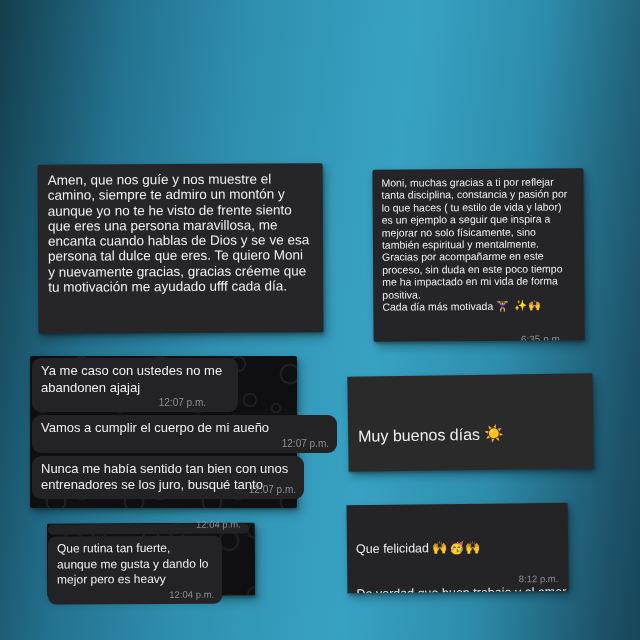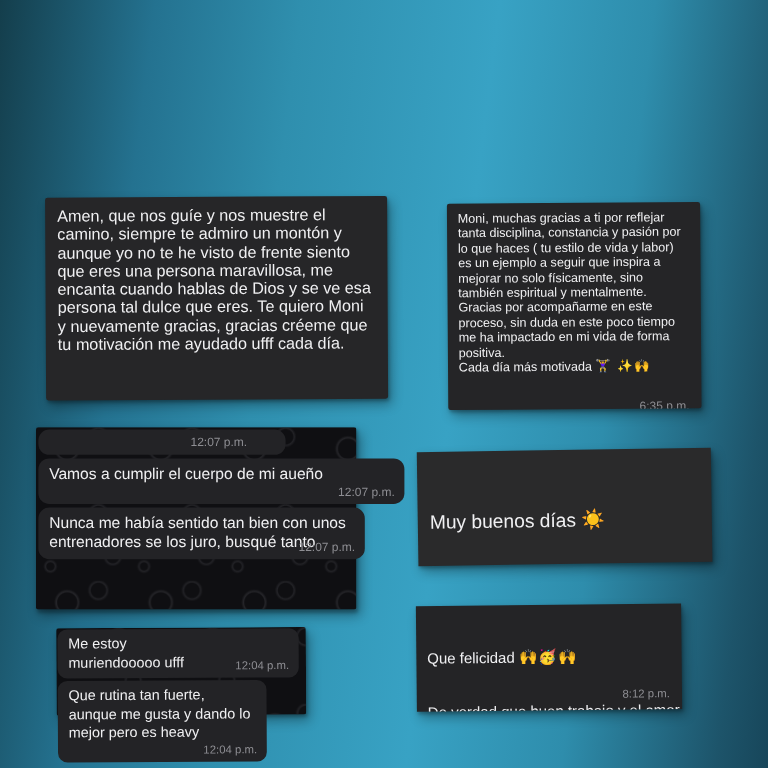--- a/index.html
+++ b/index.html
@@ -12,21 +12,21 @@
     position:absolute;color:#f0f0f2;background:#262628;
     box-shadow:3px 5px 10px rgba(0,0,0,.32),1px 2px 3px rgba(0,0,0,.28);
     overflow:hidden;box-sizing:border-box;
   }
   
   #block-tl{left:38px;top:164px;width:285px;height:169px;padding:8px 10px;
     font-size:13.5px;line-height:15.3px;transform:rotate(-.3deg);border-radius:2px;}
   
   #block-tr{left:373px;top:169px;width:211px;height:172px;padding:7px 9px;
     font-size:10.5px;line-height:12.4px;transform:rotate(-.4deg);border-radius:2px;background:#252527;}
-  #block-tr .time{position:absolute;right:10px;bottom:-4px;}
+  #block-tr .time{position:absolute;right:22px;bottom:-4px;}
   
   .wallpaper{
     position:absolute;background-color:#0f0f12;border-radius:2px;box-sizing:border-box;
     background-image:
       radial-gradient(circle 11px at 26px 18px, transparent 8px, #26262a 9px, transparent 11px),
       radial-gradient(circle 8px at 64px 44px, transparent 5px, #232327 6px, transparent 8px),
       radial-gradient(circle 6px at 12px 52px, transparent 3px, #232327 4px, transparent 6px),
       radial-gradient(circle 9px at 52px 8px, transparent 6px, #232327 7px, transparent 9px);
     background-size:78px 64px;
     box-shadow:3px 5px 10px rgba(0,0,0,.32),1px 2px 3px rgba(0,0,0,.28);
@@ -62,35 +62,35 @@
 </div>
 
 <div class="block" id="block-tr">
   <div>Moni, muchas gracias a ti por reflejar tanta disciplina, constancia y pasión por lo que haces ( tu estilo de vida y labor) es un ejemplo a seguir que inspira a mejorar no solo físicamente, sino también espiritual y mentalmente. Gracias por acompañarme en este proceso, sin duda en este poco tiempo me ha impactado en mi vida de forma positiva.</div>
   <div><span>Cada día más motivada </span><span class="emojis">🏋️‍♀️ ✨🙌</span></div>
   <span class="time">6:35 p.m.</span>
 </div>
 
 <div class="wallpaper" id="cluster-ml">
   <div class="bubble pad-b" style="width:206px;">
+    <span>Ya me caso con ustedes no me abandonen ajajaj</span>
     <span class="time" style="right:32px;">12:07 p.m.</span>
   </div>
   <div class="bubble pad-b" style="width:305px;">
     <span>Vamos a cumplir el cuerpo de mi aueño</span>
     <span class="time">12:07 p.m.</span>
   </div>
   <div class="bubble" style="width:272px;">
     <span>Nunca me había sentido tan bien con unos entrenadores se los juro, busqué tanto</span>
     <span class="time">12:07 p.m.</span>
   </div>
 </div>
 
 <div class="wallpaper" id="cluster-bl">
   <div class="bubble pad-r" style="width:201px;">
-    <span>Me estoy muriendooooo ufff</span>
     <span class="time">12:04 p.m.</span>
   </div>
   <div class="bubble pad-b" style="width:174px;">
     <span>Que rutina tan fuerte, aunque me gusta y dando lo mejor pero es heavy</span>
     <span class="time">12:04 p.m.</span>
   </div>
 </div>
 
 <div class="block" id="block-mr">
   <div><span>Muy buenos días </span><span class="sun">☀️</span></div>

